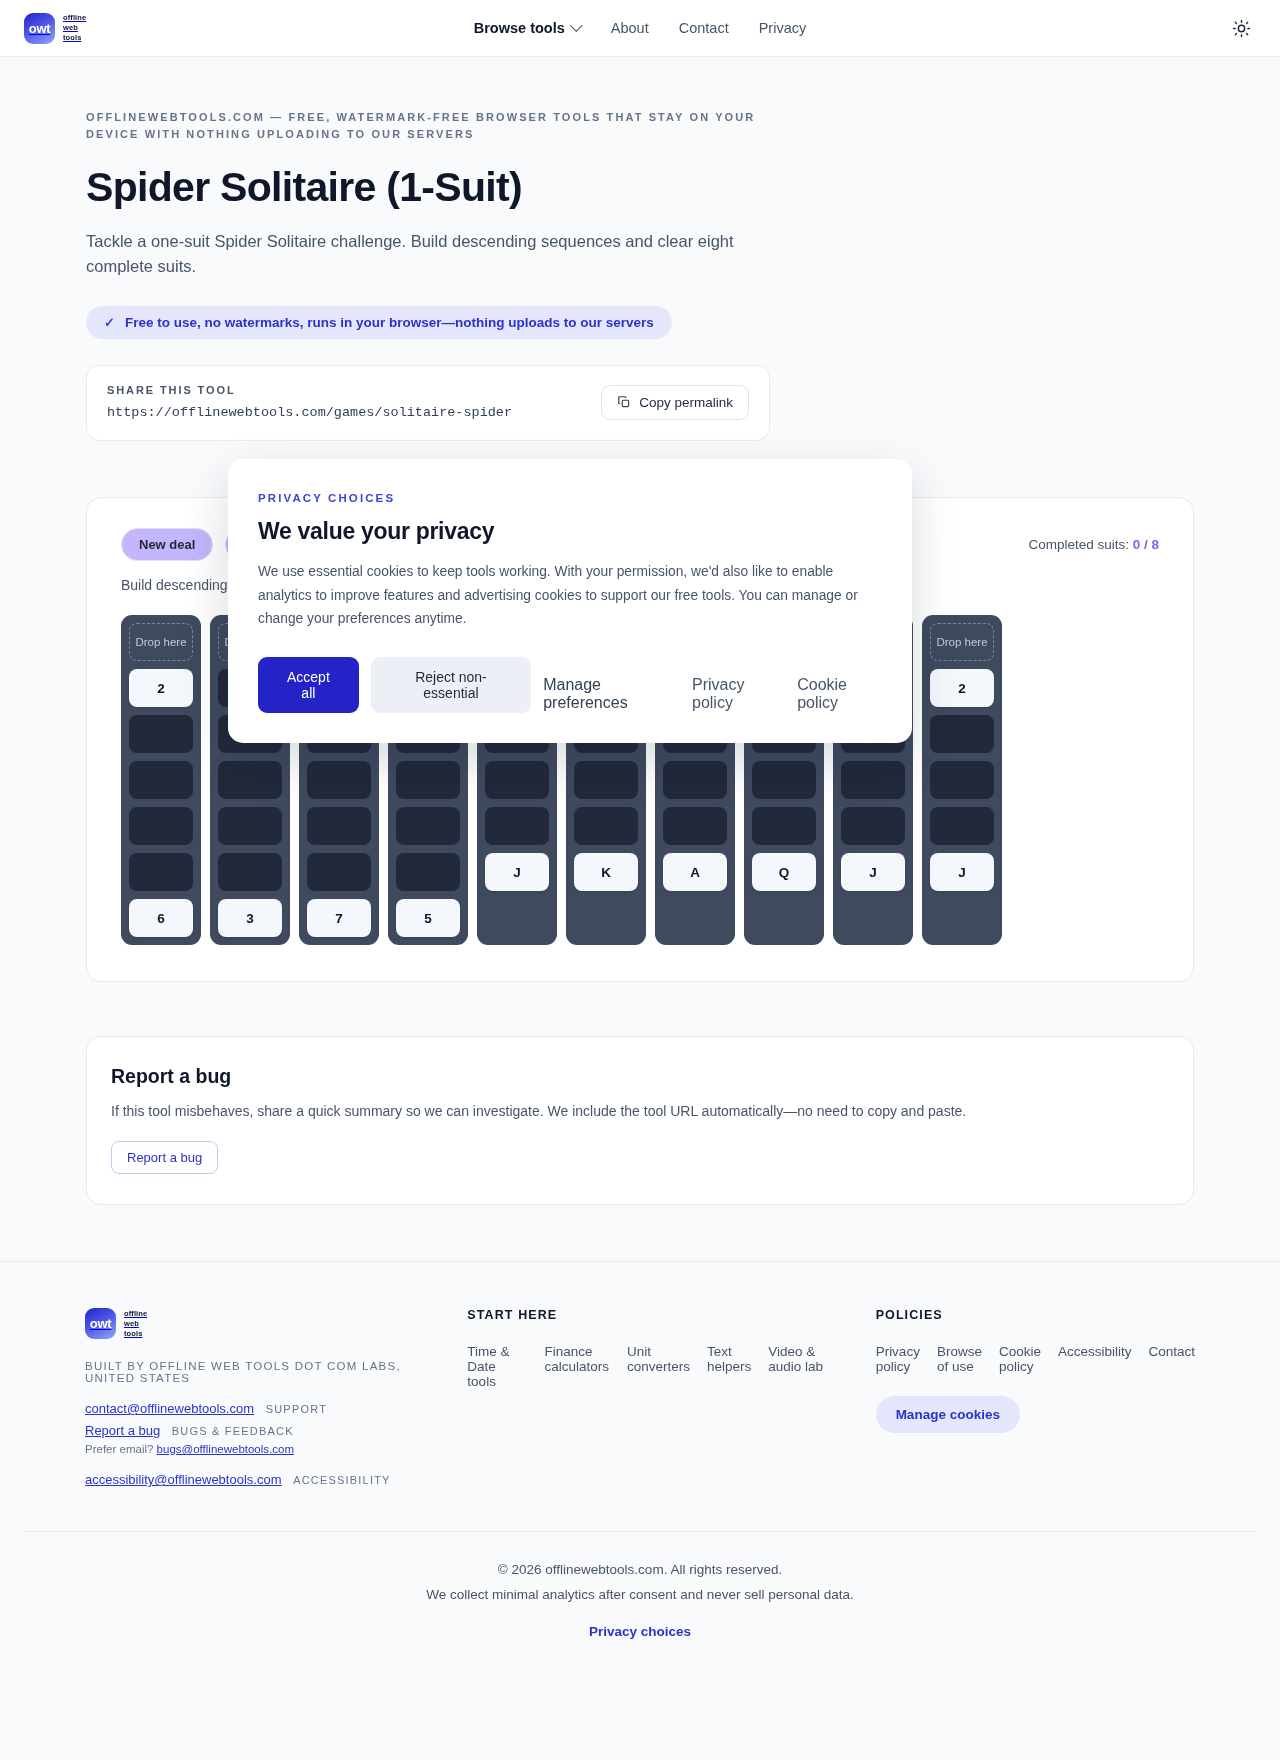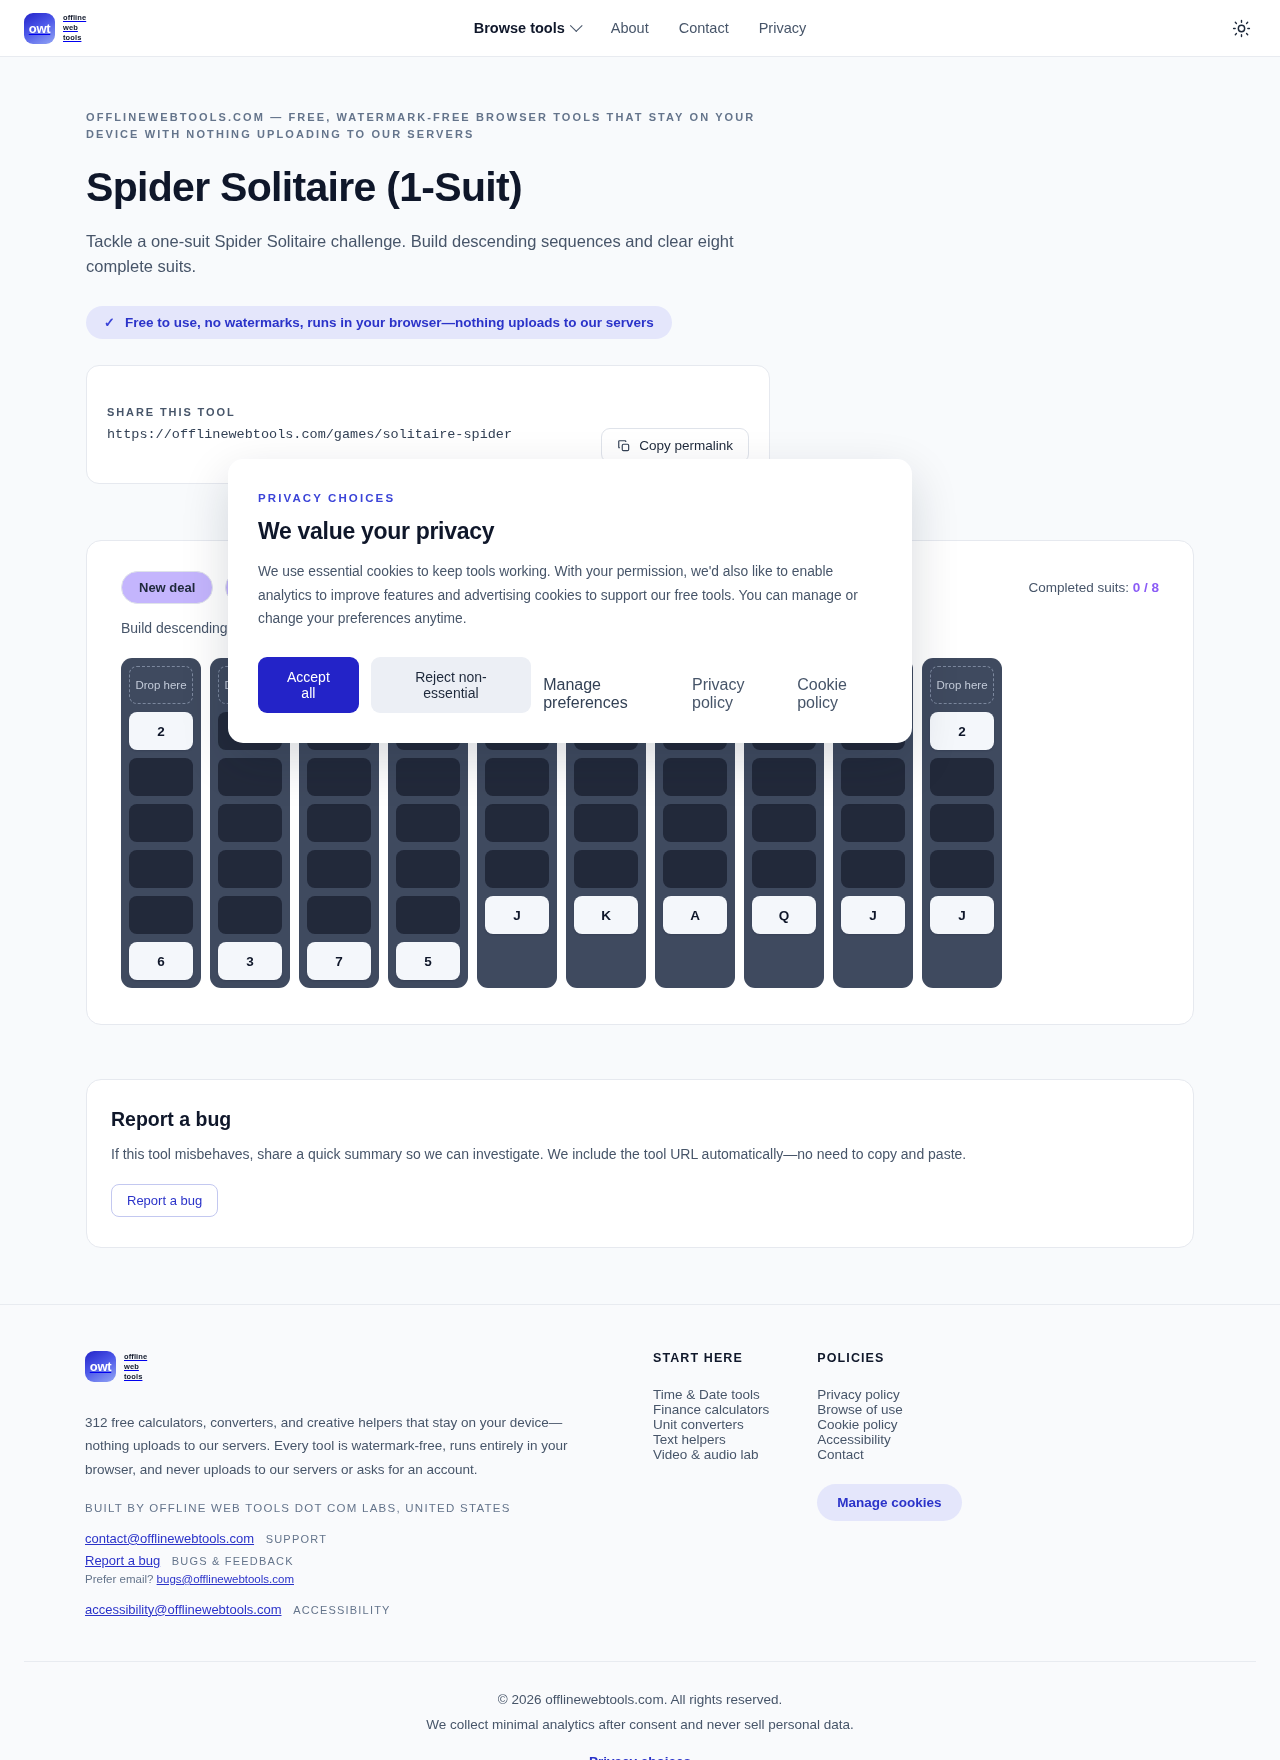--- a/index.html
+++ b/index.html
@@ -89,21 +89,20 @@
   }
   .share-url {
     margin-top: 9px; font-family: "Liberation Mono", monospace;
     font-size: 13.5px; color: #334155;
   }
   .copy-btn {
     display: inline-flex; align-items: center; gap: 8px;
     border: 1px solid #dfe3ea; background: #fff; border-radius: 9px;
     padding: 9px 15px; font-size: 13.5px; color: #1e293b; cursor: pointer;
     font-family: inherit;
-    margin-top: 44px;
   }
 
   
   .tool-card {
     margin-top: 56px; width: 1108px;
     background: #ffffff; border: 1px solid #e6e9ef; border-radius: 15px;
     padding: 30px 34px 36px; position: relative;
   }
   .tool-toolbar { display: flex; align-items: center; gap: 12px; }
   .pill-btn {
@@ -177,21 +176,21 @@
   .contact-tag {
     margin-left: 8px; font-size: 11px; letter-spacing: 1.2px;
     color: #64748b; text-transform: uppercase;
   }
   .contact-sub { margin-top: 5px; font-size: 11.5px; color: #64748b; }
   .contact-sub a { color: #2b33c9; }
   .footer-col-title {
     font-size: 12.5px; font-weight: bold; letter-spacing: 1.1px;
     color: #0f172a; text-transform: uppercase;
   }
-  .footer-links { margin-top: 22px; display: flex; flex-direction: column; }
+  .footer-links { margin-top: 22px; display: flex; flex-direction: row; gap: 17px; }
   .footer-links a { font-size: 13.5px; color: #475569; text-decoration: none; }
   .manage-cookies-btn {
     margin-top: 22px; display: inline-block; background: #e4e6fb; color: #2b33c9;
     border: none; border-radius: 999px; padding: 11px 20px;
     font-size: 13.5px; font-weight: bold; cursor: pointer; font-family: inherit;
   }
   .footer-bottom {
     margin-top: 44px; border-top: 1px solid #e8ebf0;
     padding: 26px 0 32px; text-align: center;
   }
@@ -408,21 +407,20 @@
     <div class="footer-about">
       <a class="footer-logo" href="#">
         <span class="brand-mark">owt</span>
         <span class="brand-words">
           <div>offline</div>
           <div>web</div>
           <div>tools</div>
         </span>
       </a>
 
-      <p class="footer-blurb">312 free calculators, converters, and creative helpers that stay on your device—nothing uploads to our servers. Every tool is watermark-free, runs entirely in your browser, and never uploads to our servers or asks for an account.</p>
       <p class="footer-built">BUILT BY OFFLINE WEB TOOLS DOT COM LABS, UNITED STATES</p>
 
       <div class="contact-line">
         <a href="#">contact@offlinewebtools.com</a>
         <span class="contact-tag">SUPPORT</span>
       </div>
 
       <div class="contact-line">
         <a href="#">Report a bug</a>
         <span class="contact-tag">BUGS &amp; FEEDBACK</span>

